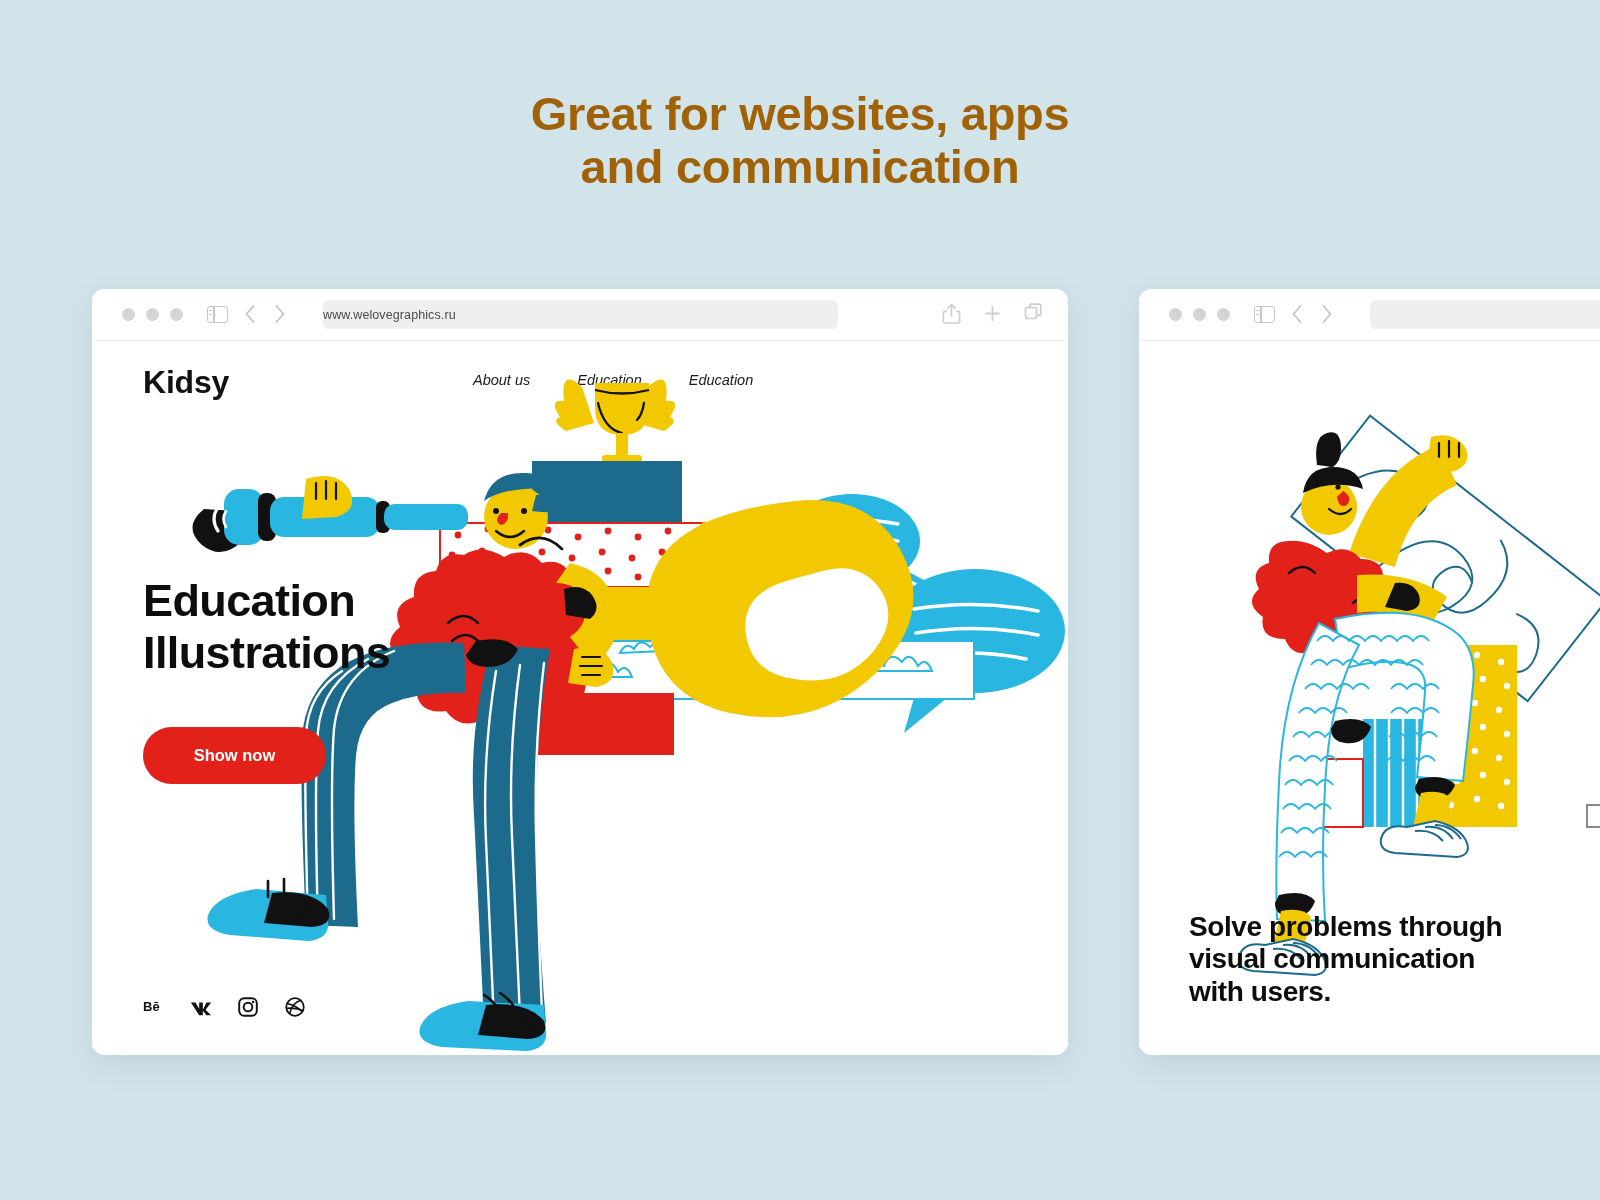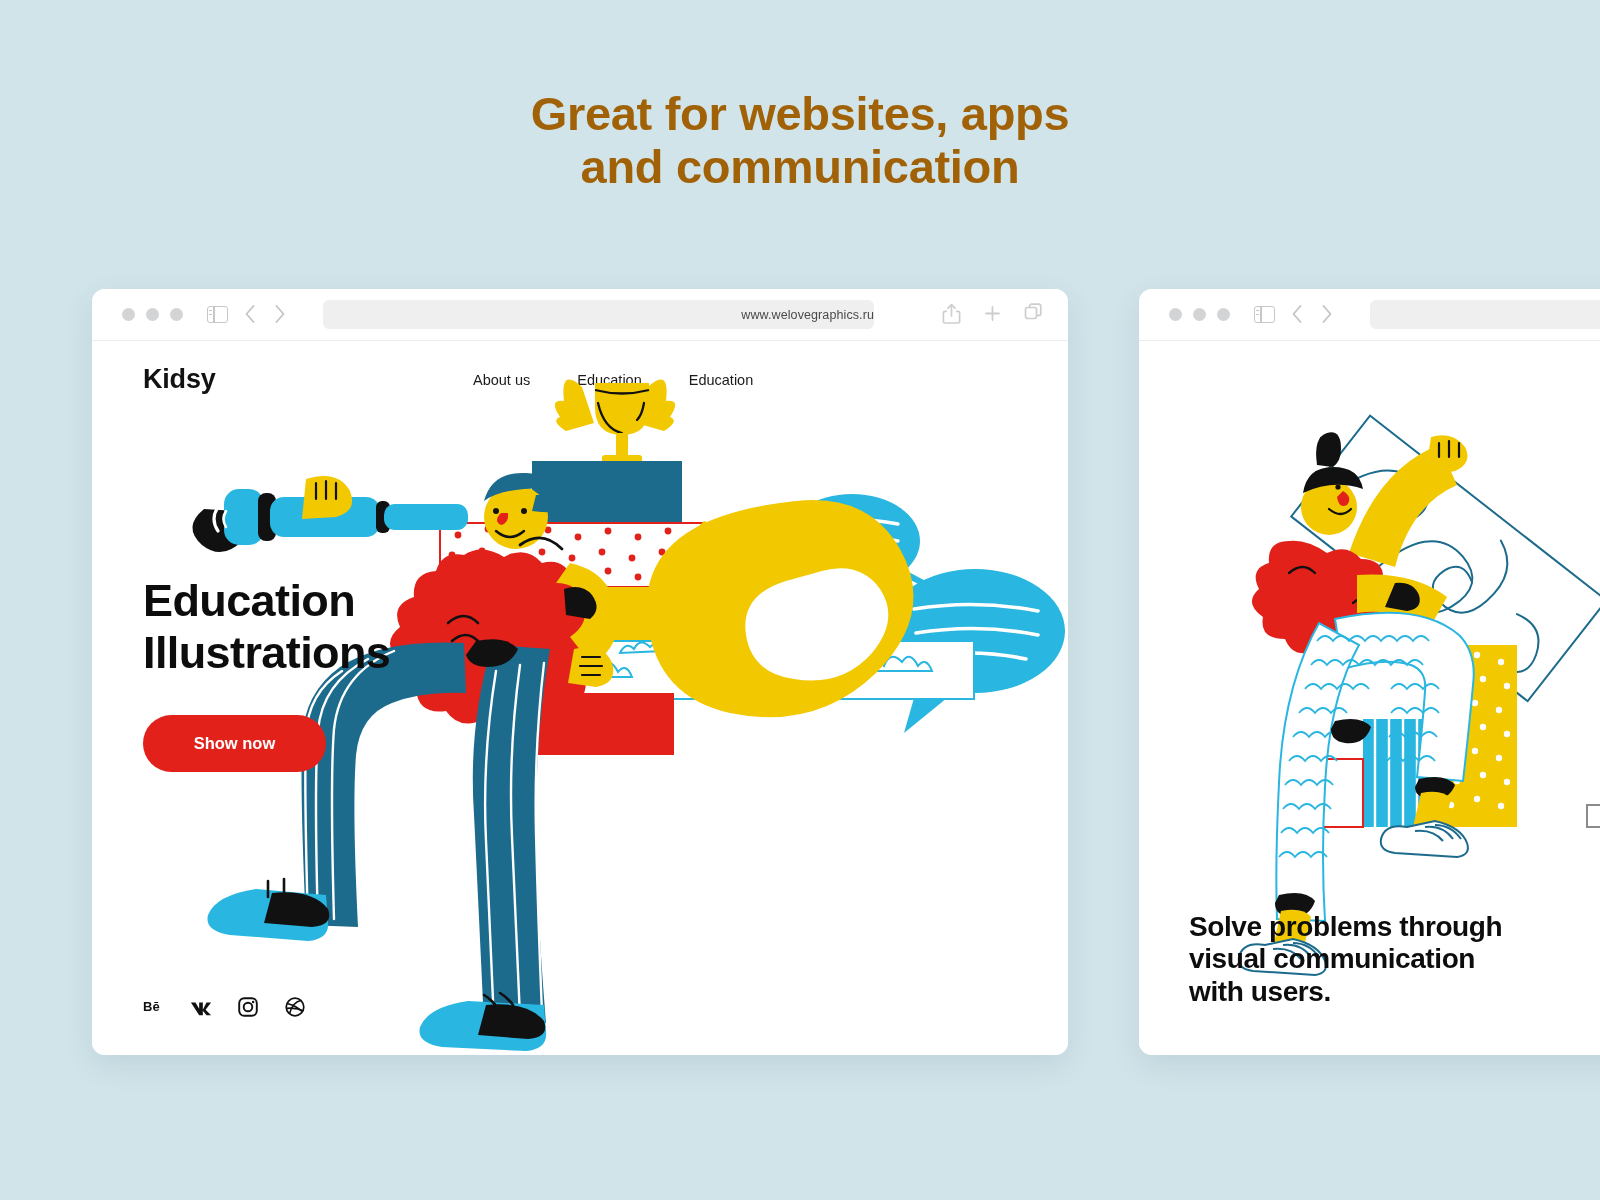--- a/index.html
+++ b/index.html
@@ -52,51 +52,51 @@
   .sidebar-ico .l2{position:absolute;left:2px;top:7.5px;width:3px;height:1.5px;background:#c6c7c9;}
 
   .chev{position:absolute;top:15px;width:12px;height:20px;}
   .chev svg{display:block;}
   .chev-back{left:152px;}
   .chev-fwd{left:182px;}
 
   .urlbar{
     position:absolute;top:11px;height:29px;
     background:#efefef;border-radius:6px;
-    display:flex;align-items:center;justify-content:flex-end;padding-left:36px;
+    display:flex;align-items:center;justify-content:flex-start;
   }
   #window-main .urlbar{left:231px;width:515px;}
   #window-secondary .urlbar{left:231px;width:400px;justify-content:flex-start;padding-left:0;}
   .urltext{
     font-size:12.5px;color:#4a4a4a;font-weight:400;
     font-family:"Liberation Sans", sans-serif;letter-spacing:.1px;
   }
   .chrome-actions{position:absolute;right:25px;top:14px;display:flex;gap:22px;align-items:center;}
   .ca{width:19px;height:22px;}
 
   
   .page{position:relative;width:100%;height:calc(100% - 51px);overflow:hidden;background:#fff;}
 
   .site-nav{position:absolute;left:51px;top:23px;right:0;height:40px;}
   .logo{
     position:absolute;left:0;top:0;
-    font-size:27px;font-weight:700;color:#121212;letter-spacing:-0.2px;
+    font-size:32px;font-weight:700;color:#121212;letter-spacing:-0.2px;
     font-family:"Liberation Sans", sans-serif;
   }
-  .navlinks{position:absolute;left:330px;top:8px;display:flex;gap:47px;}
+  .navlinks{position:absolute;left:330px;top:8px;display:flex;gap:47px;font-style:italic;}
   .navlink{font-size:14.5px;color:#1b1b1b;font-weight:400;white-space:nowrap;cursor:pointer;}
 
   .hero{position:absolute;left:51px;top:234px;width:340px;}
   .hero-title{
     font-size:45px;font-weight:700;line-height:1.16;color:#0d0d0d;
     letter-spacing:-0.6px;
   }
   .hero-title .ln{display:block;}
   .cta{
-    margin-top:36px;
+    margin-top:48px;
     width:183px;height:57px;border-radius:29px;
     background:#e3211b;border:none;cursor:pointer;
     color:#fff;font-size:16.5px;font-weight:600;
     font-family:"Liberation Sans", sans-serif;
     display:flex;align-items:center;justify-content:center;
   }
 
   .socials{position:absolute;left:51px;bottom:38px;display:flex;gap:25px;align-items:center;}
   .soc{width:22px;height:22px;display:flex;align-items:center;justify-content:center;cursor:pointer;}
 

